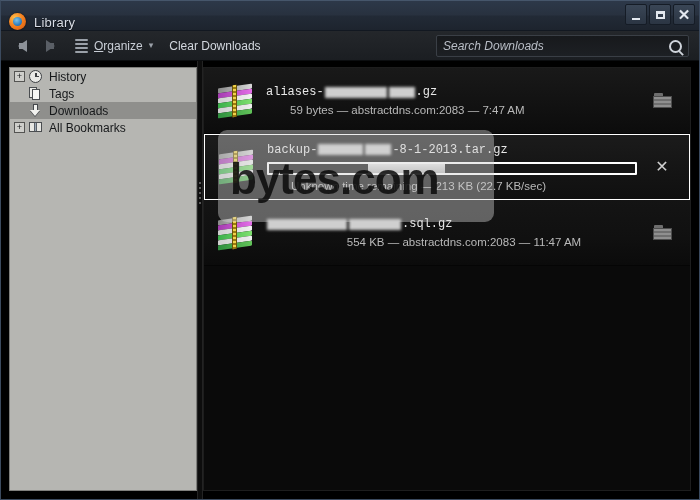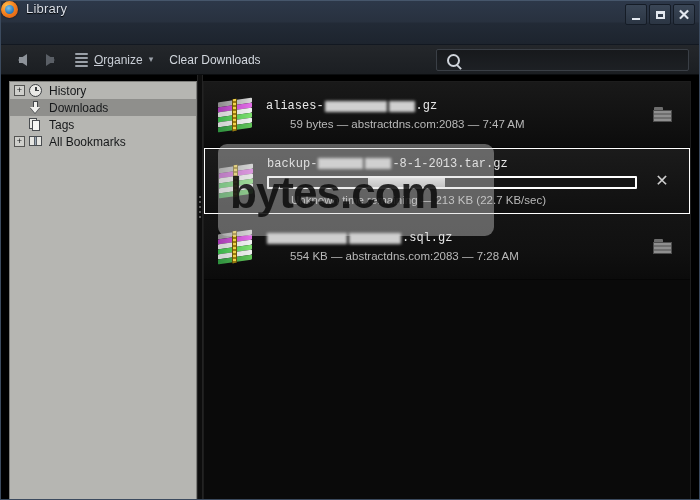--- a/index.html
+++ b/index.html
@@ -19,27 +19,27 @@
     height: 500px;
     background: #0a0a0a;
     border: 1px solid #3b4a5e;
     border-top-color: #46566b;
     overflow: hidden;
   }
 
   
   .titlebar {
     position: relative;
-    height: 44px;
+    height: 30px;
     background: linear-gradient(to bottom, #2b3647 0%, #27313f 45%, #222b38 50%, #1e2husky 100%);
     background: linear-gradient(to bottom, #2d3849 0%, #28313f 48%, #222a36 52%, #1d242e 100%);
     border-bottom: 1px solid #121821;
     display: flex;
-    align-items: flex-start;
-    padding-left: 0;
+    align-items: flex-end;
+    padding-left: 8px;
   }
   .fx-icon {
     width: 17px; height: 17px;
     border-radius: 50%;
     background: radial-gradient(circle at 35% 30%, #ffc14d 0%, #f58220 45%, #d4550f 100%);
     position: relative;
     flex: 0 0 auto;
     box-shadow: 0 0 2px rgba(0,0,0,.8);
   }
   .fx-icon::after {
@@ -300,20 +300,21 @@
     position: relative;
     height: 66px;
     display: flex;
     align-items: center;
     padding: 0 10px 0 14px;
     background: linear-gradient(to bottom, #191919 0%, #121212 55%, #0c0c0c 100%);
     border-bottom: 1px solid #050505;
   }
   .dl-item.alt {
     background: linear-gradient(to bottom, #141414 0%, #101010 60%, #0b0b0b 100%);
+    text-align: center;
   }
   .dl-item.selected {
     background: linear-gradient(to bottom, #1b1b1b 0%, #141414 60%, #101010 100%);
     border: 1px solid #ffffff;
     border-left: 1px solid #ffffff;
     border-right: 1px solid #ffffff;
   }
 
   
   .rar {
@@ -459,56 +460,57 @@
           <i></i>
           <i></i>
         </div>
       <div class="org-label"><u>O</u><span>rganize</span></div>
       <div class="chev">▾</div>
     </div>
 
     <div class="clear-dl">Clear Downloads</div>
 
     <div class="searchbox">
+      <input type="text" placeholder="Search Downloads" style="">
       <div class="mag"></div>
     </div>
   </div>
 
   <div class="content">
 
     <div class="sidebar">
 
       <div class="tree-row">
         <div class="twisty">+</div>
         <div class="titem-icon">
             <div class="ic-clock"></div>
           </div>
         <span>History</span>
+      </div>
+
+      <div class="tree-row">
+        <div class="twisty blank"></div>
+        <div class="titem-icon">
+            <div class="ic-tag">
+              <span class="p1"></span>
+              <span class="p2"></span>
+            </div>
+          </div>
+        <span>Tags</span>
       </div>
 
       <div class="tree-row selected">
         <div class="twisty blank"></div>
         <div class="titem-icon">
             <div class="ic-dl">
               <span class="stem"></span>
               <span class="head"></span>
             </div>
           </div>
         <span>Downloads</span>
-      </div>
-
-      <div class="tree-row">
-        <div class="twisty blank"></div>
-        <div class="titem-icon">
-            <div class="ic-tag">
-              <span class="p1"></span>
-              <span class="p2"></span>
-            </div>
-          </div>
-        <span>Tags</span>
       </div>
 
       <div class="tree-row">
         <div class="twisty">+</div>
         <div class="titem-icon">
             <div class="ic-folder2">
               <span class="bod"></span>
               <span class="bar"></span>
             </div>
           </div>
@@ -592,21 +594,21 @@
             <span class="band b5"></span>
             <span class="band b6"></span>
           <span class="zip"></span>
         </div>
         <div class="dl-body">
           <div class="dl-name">
             <span class="blur" style="width:80px"></span>
             <span class="blur" style="width:52px"></span>
             <span>.sql.gz</span>
           </div>
-          <div class="dl-status">554 KB — abstractdns.com:2083 — 7:28 AM</div>
+          <div class="dl-status">554 KB — abstractdns.com:2083 — 11:47 AM</div>
         </div>
         <div class="act">
           <div class="ic-folderbtn">
               <span class="tab"></span>
               <span class="body"></span>
             </div>
         </div>
       </div>
 
       <div class="watermark"></div>

